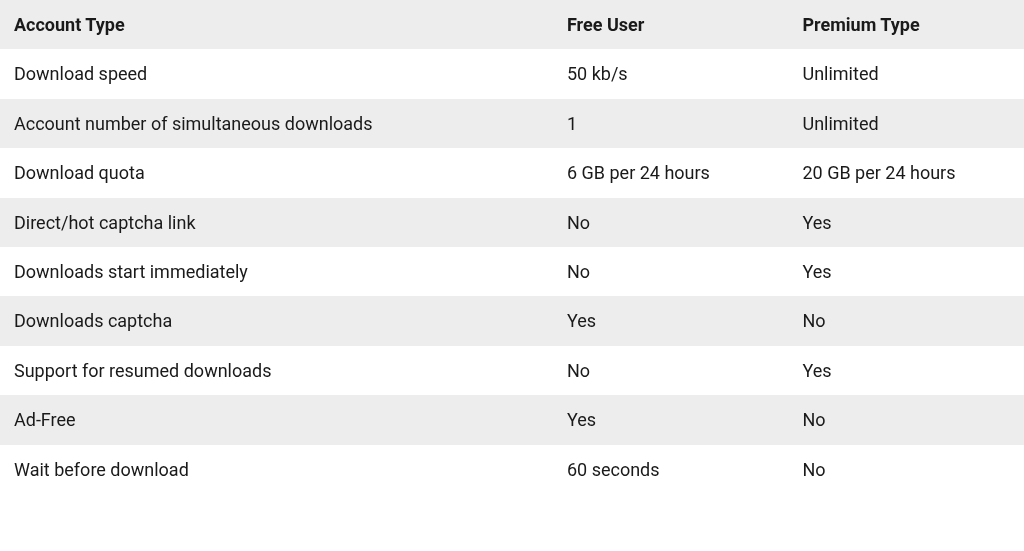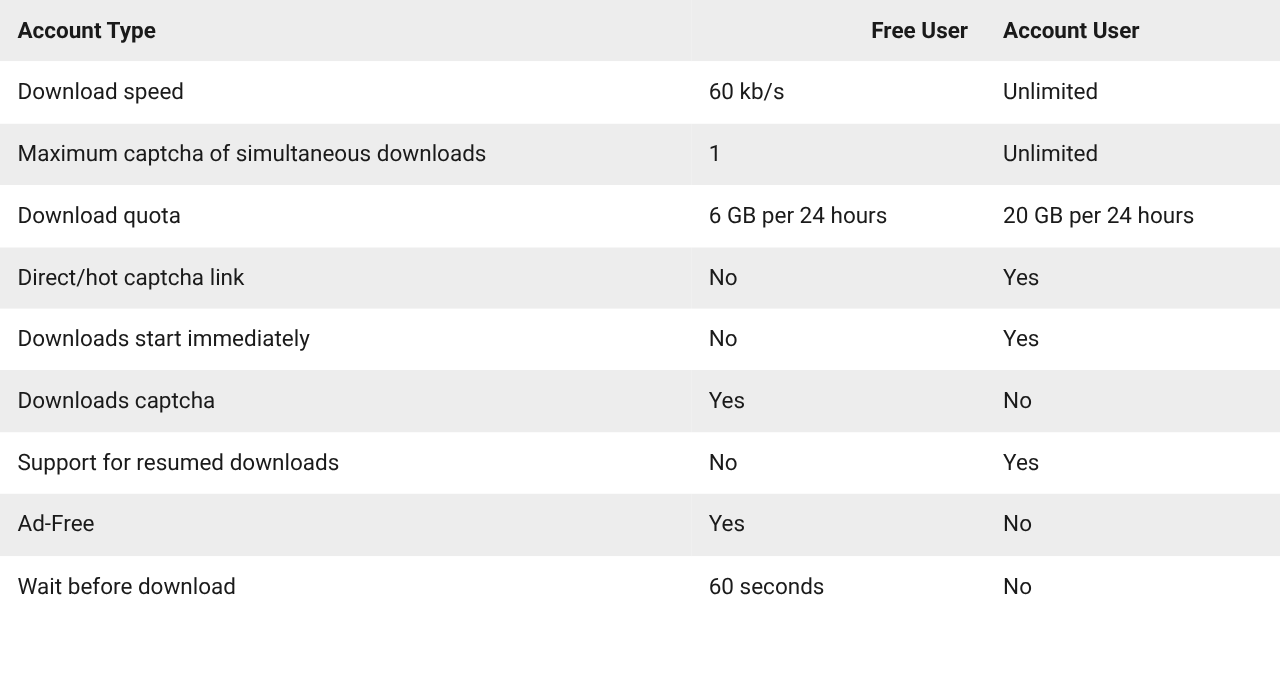--- a/index.html
+++ b/index.html
@@ -28,51 +28,50 @@
     }
     th {
       font-weight: 700;
       background: #ededed;
     }
     th.col-feature {
       width: 54%;
     }
     th.col-free {
       width: 23%;
-      text-align: right;
     }
     th.col-premium {
       width: 23%;
     }
     tbody tr:nth-child(odd) {
       background: #ffffff;
     }
     tbody tr:nth-child(even) {
       background: #ededed;
     }
   </style>
 </head>
 <body>
 
 <table>
   <thead>
     <tr>
       <th class="col-feature">Account Type</th>
       <th class="col-free">Free User</th>
-      <th class="col-premium">Account User</th>
+      <th class="col-premium">Premium Type</th>
     </tr>
   </thead>
   <tbody>
     <tr>
       <td>Download speed</td>
-      <td>60 kb/s</td>
+      <td>50 kb/s</td>
       <td>Unlimited</td>
     </tr>
     <tr>
-      <td>Maximum captcha of simultaneous downloads</td>
+      <td>Account number of simultaneous downloads</td>
       <td>1</td>
       <td>Unlimited</td>
     </tr>
     <tr>
       <td>Download quota</td>
       <td>6 GB per 24 hours</td>
       <td>20 GB per 24 hours</td>
     </tr>
     <tr>
       <td>Direct/hot captcha link</td>

